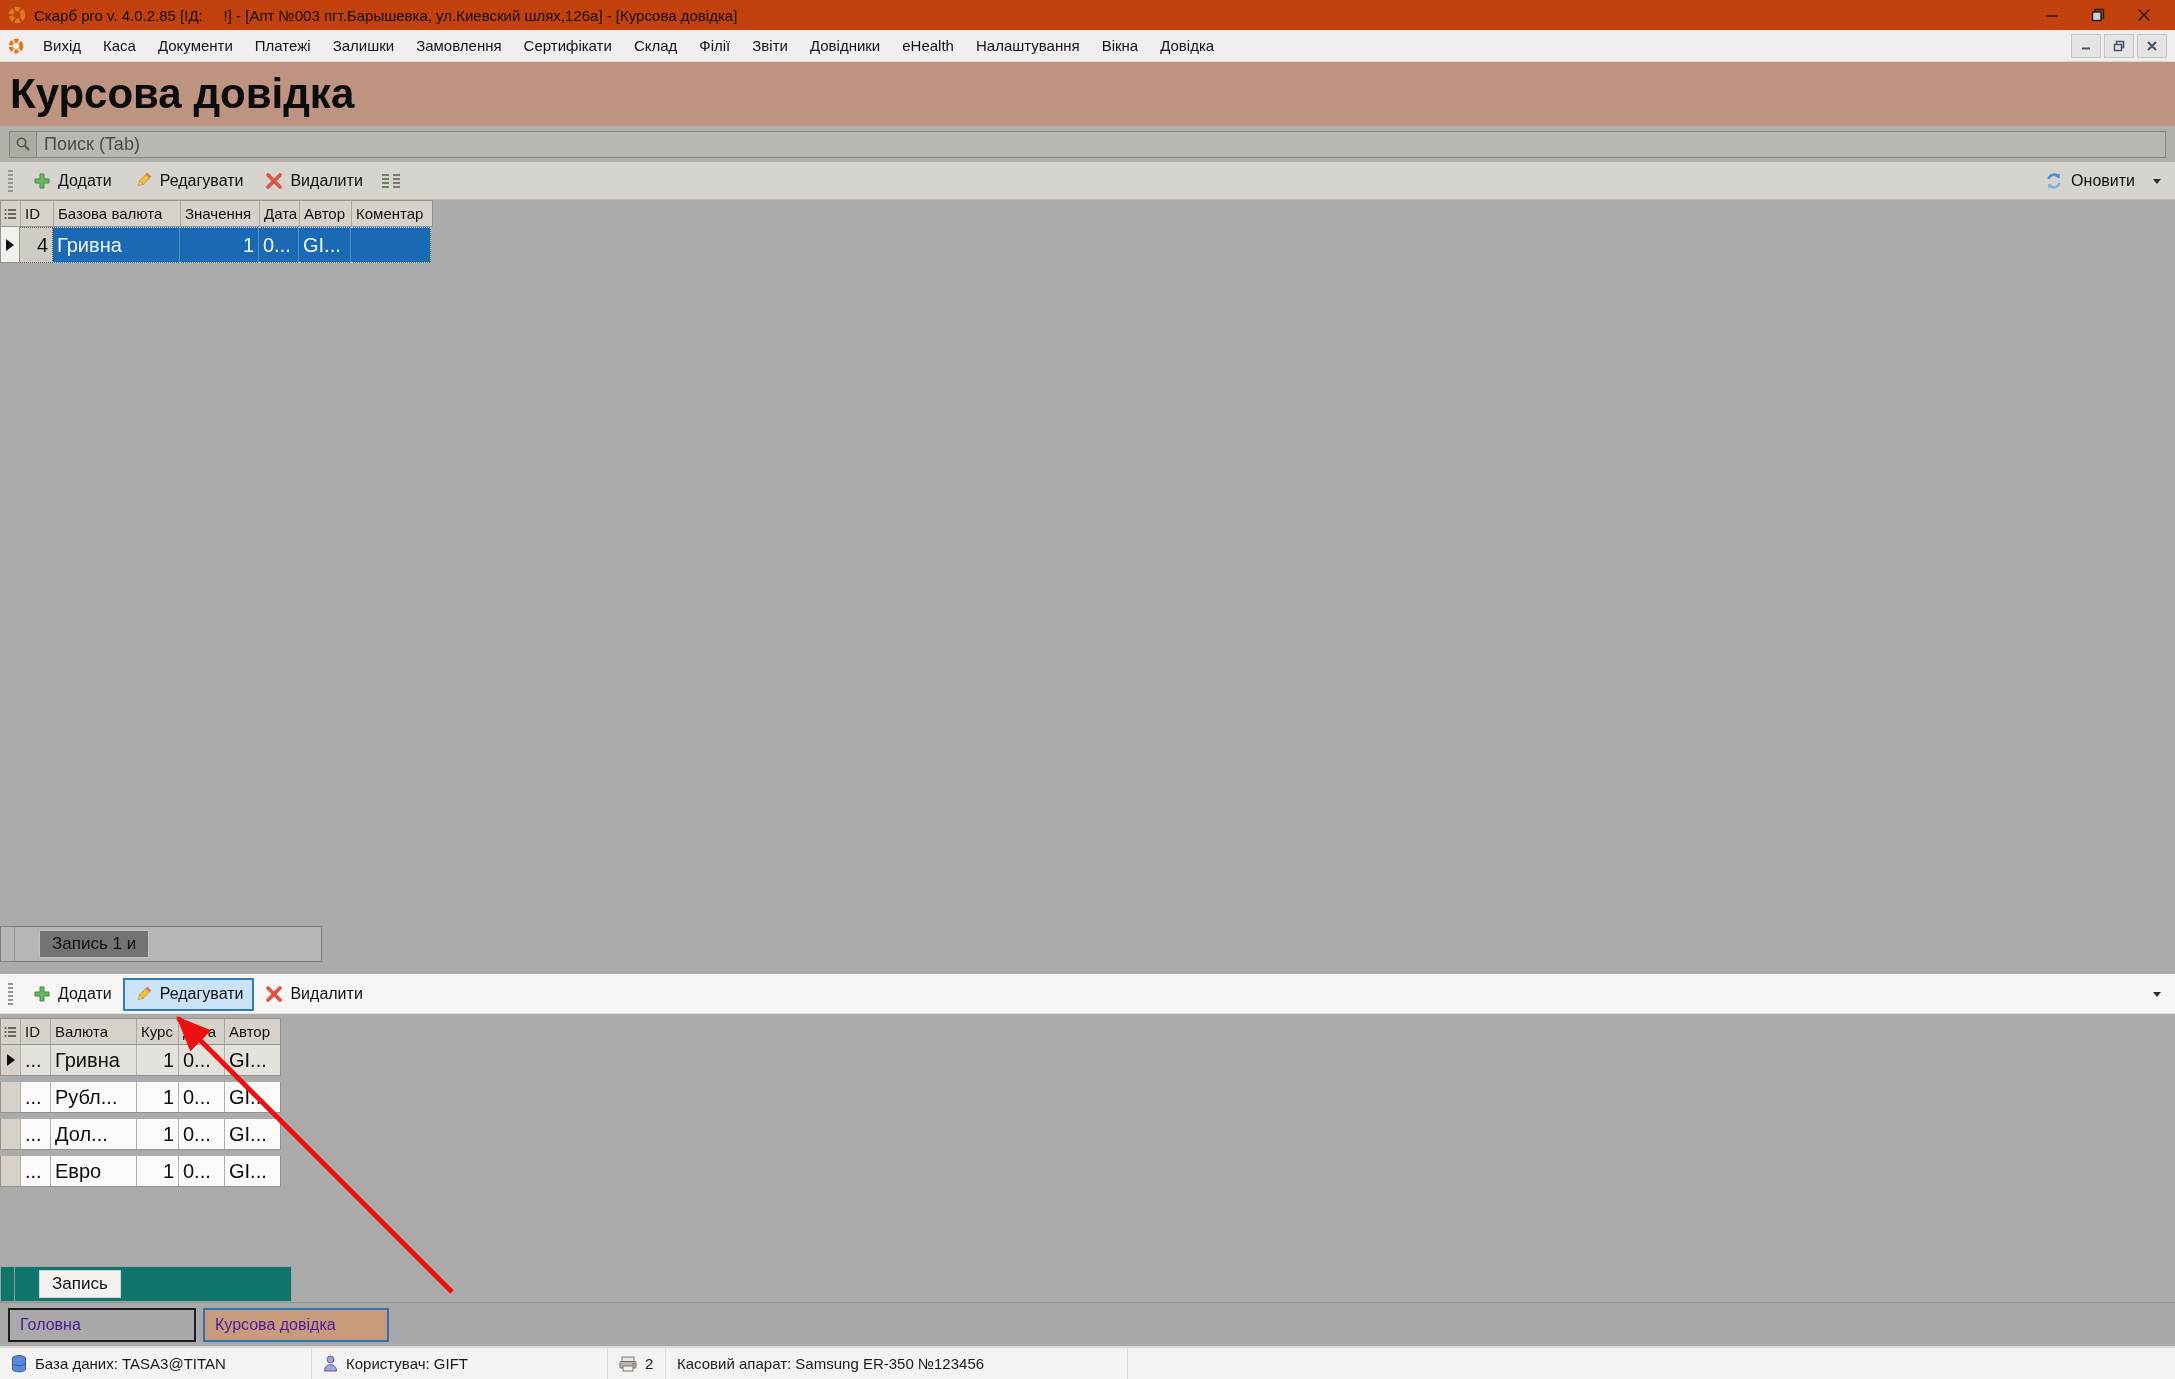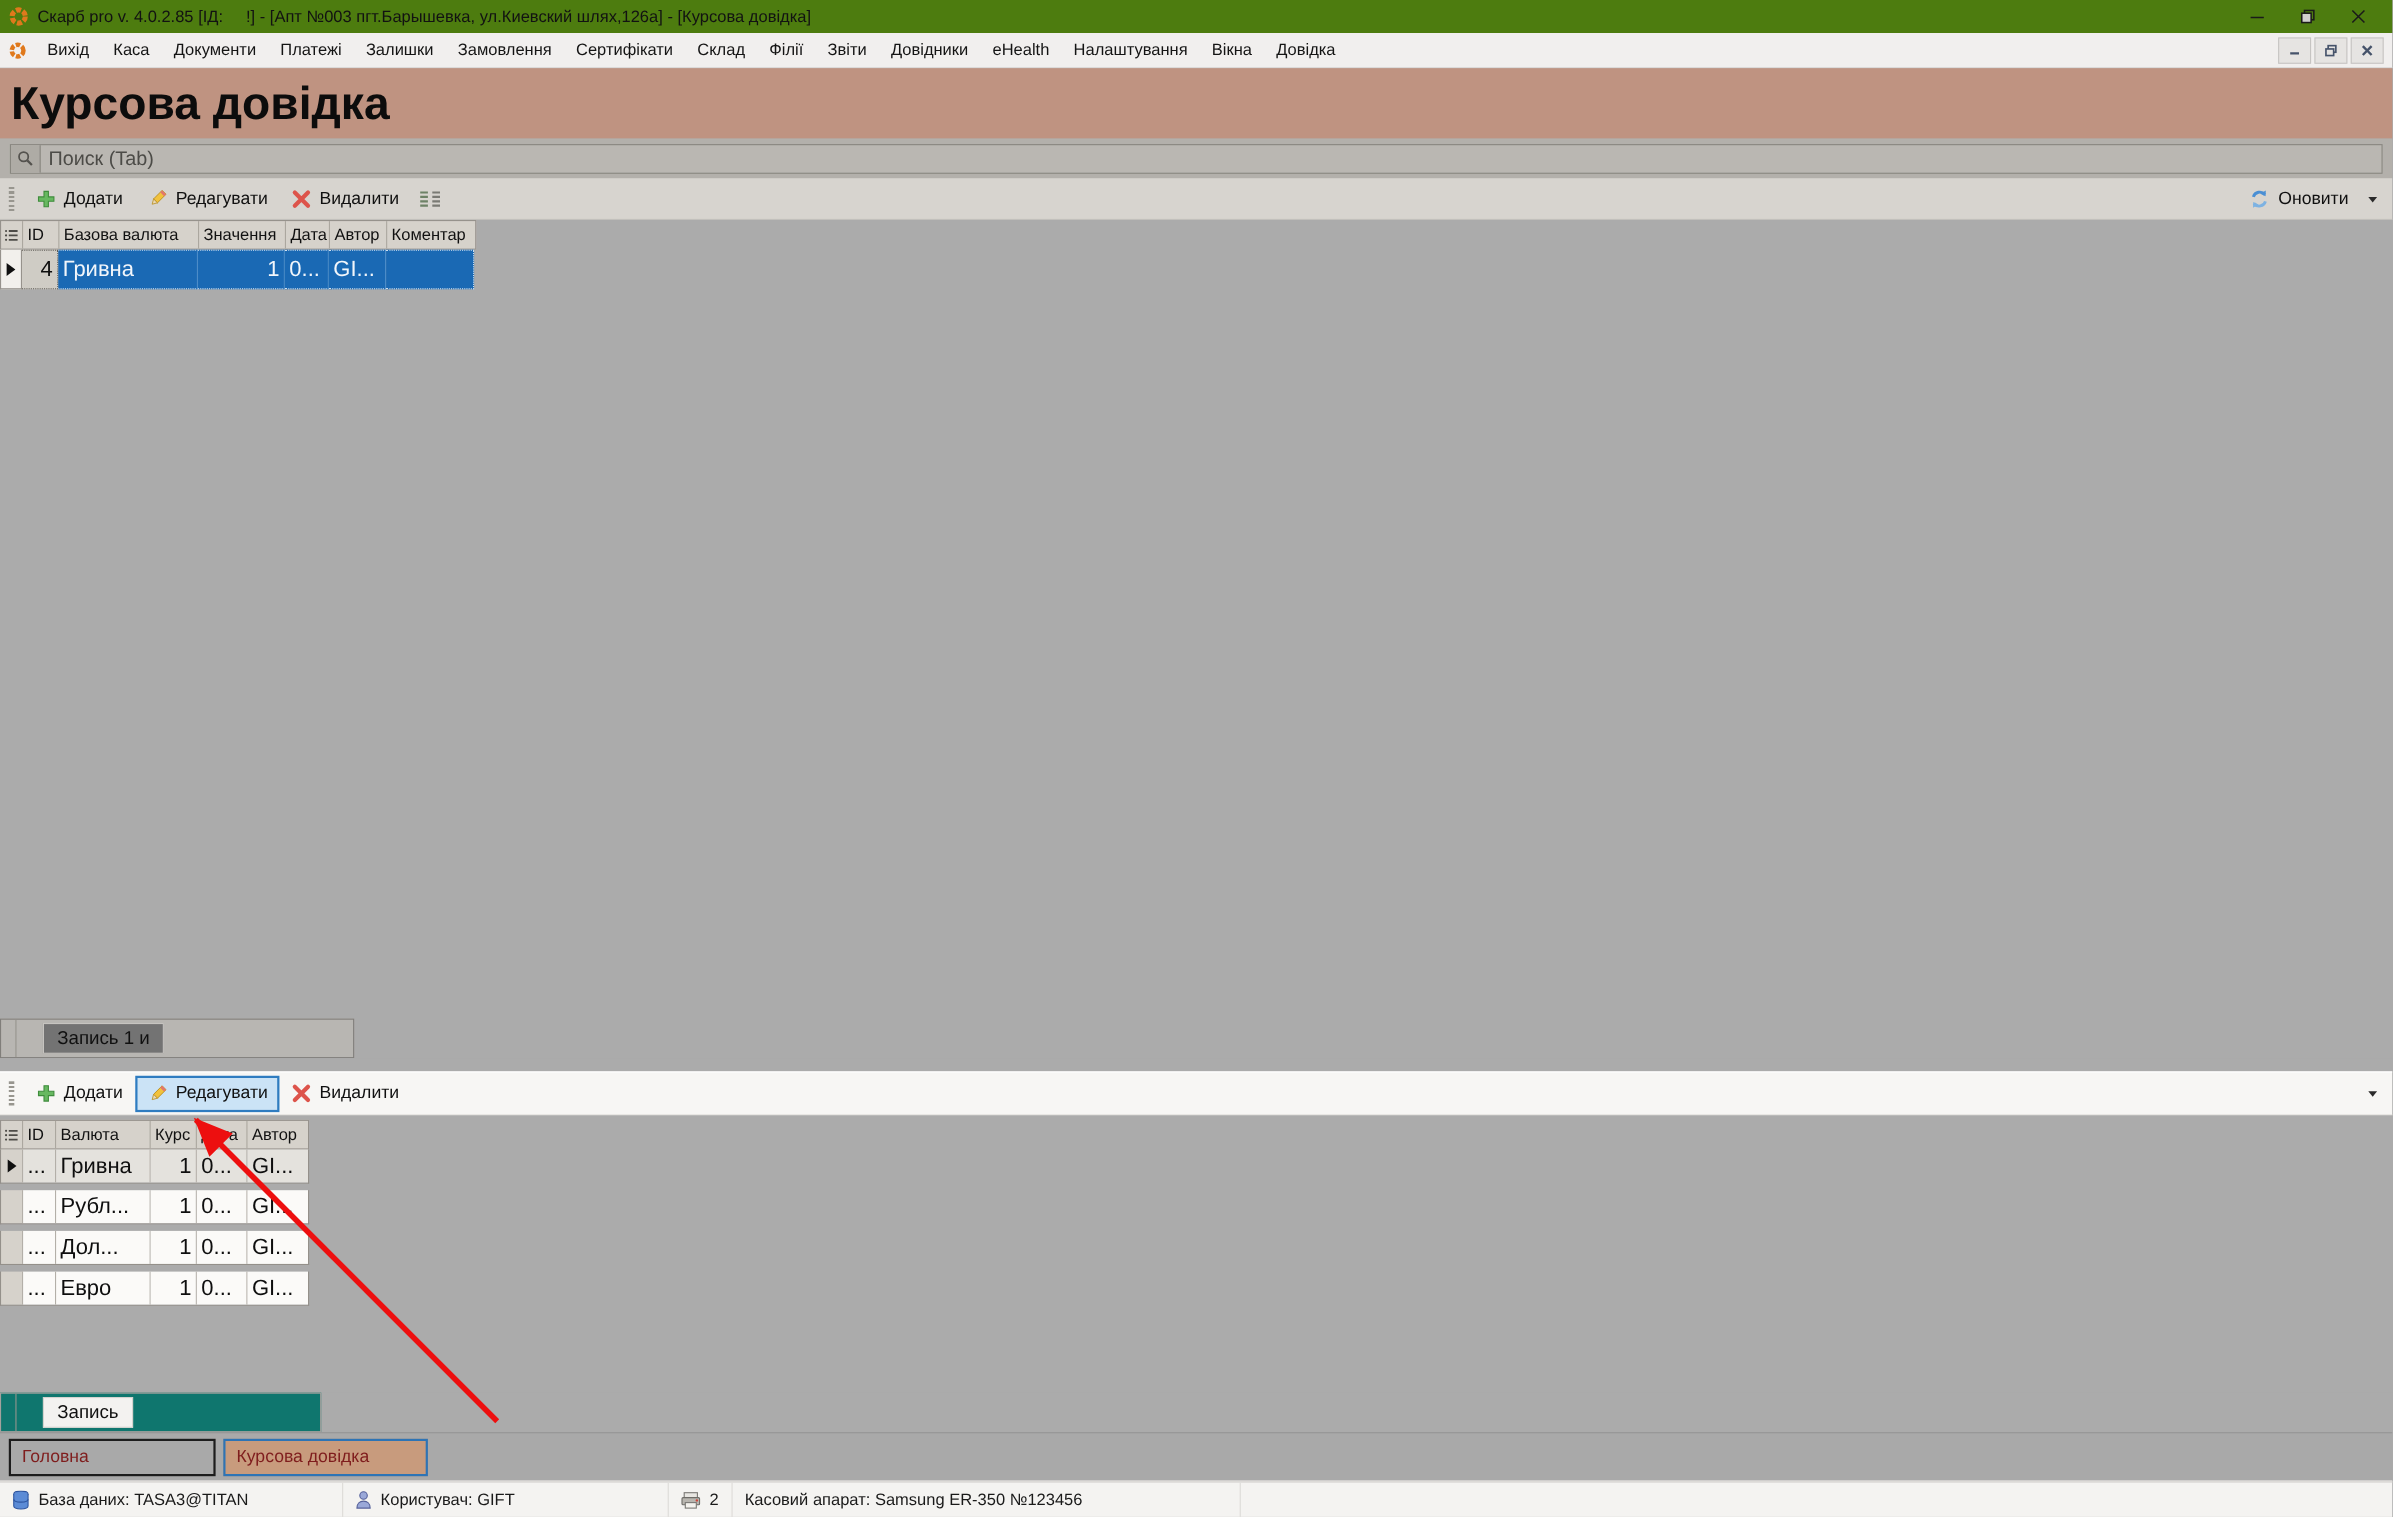--- a/index.html
+++ b/index.html
@@ -5,21 +5,21 @@
   * { box-sizing: border-box; }
   html,body { margin:0; padding:0; }
   body {
     width:2175px; height:1379px; overflow:hidden;
     font-family:"Liberation Sans", sans-serif;
     background:#ababab; position:relative;
   }
   .app { display:flex; flex-direction:column; width:2175px; height:1379px; }
 
   
-  .titlebar { flex:0 0 30px; background:#4d7c0f; display:flex; align-items:center; padding:0 8px; }
+  .titlebar { flex:0 0 30px; background:#c2410c; display:flex; align-items:center; padding:0 8px; }
   .appicon { width:18px; height:18px; margin-right:8px; flex:0 0 auto; }
   .titletext { font-size:15px; color:#121212; white-space:pre; }
   .wbtns { margin-left:auto; display:flex; }
   .wbtn { width:46px; height:30px; display:flex; align-items:center; justify-content:center; }
 
   
   .menubar { flex:0 0 32px; background:#f1efee; display:flex; align-items:center; padding:0 8px; border-bottom:1px solid #dad8d6; }
   .menubar .appicon { width:16px; height:16px; }
   .menu-item { font-size:15px; color:#141414; padding:5px 11px; cursor:default; }
   .mdibtns { margin-left:auto; display:flex; gap:3px; }
@@ -85,21 +85,21 @@
   .recbar { height:36px; background:#b8b6b2; border:1px solid #807e7a; display:flex; align-items:center; flex:0 0 auto; }
   .recbar1 { width:322px; }
   .recbar .stub { width:14px; height:100%; border-right:1px solid #96948e; }
   .reclabel { margin-left:24px; background:#737373; border:1px solid #c6c4c0; padding:3px 12px; font-size:17px; color:#101010; white-space:nowrap; }
   .recrow2 { flex:0 0 36px; background:#ababab; display:flex; align-items:stretch; }
   .recbar2 { width:292px; background:#0f766e; border:1px solid #a3a19d; }
   .recbar2 .reclabel { background:#f3f2f0; border:1px solid #d5d3cf; }
 
   
   .tabbar { flex:0 0 44px; background:#a9a9a9; border-top:1px solid #949494; display:flex; align-items:center; padding:4px 0 4px 8px; gap:7px; }
-  .tab { height:34px; display:flex; align-items:center; padding:0 10px; font-size:16px; color:#7f1d1d; }
+  .tab { height:34px; display:flex; align-items:center; padding:0 10px; font-size:16px; color:#4c1d95; }
   .tab-home { width:188px; background:#a9a9a9; border:2px solid #1d1d1d; }
   .tab-active { width:186px; background:#c89b7d; border:2px solid #2e74b5; }
 
   
   .statusbar { flex:0 0 33px; background:#f4f3f1; border-top:2px solid #dcdad7; display:flex; align-items:stretch; font-size:15px; color:#1a1a1a; }
   .sb-sec { display:flex; align-items:center; gap:8px; padding:0 11px; border-right:1px solid #ddpbd8; border-right:1px solid #dddbd8; white-space:nowrap; }
   .sb-1 { width:312px; } .sb-2 { width:296px; } .sb-3 { width:58px; } .sb-4 { width:462px; } .sb-5 { flex:1; border-right:none; }
 
   .arrow-overlay { position:absolute; left:0; top:0; pointer-events:none; }
   svg { display:block; }

